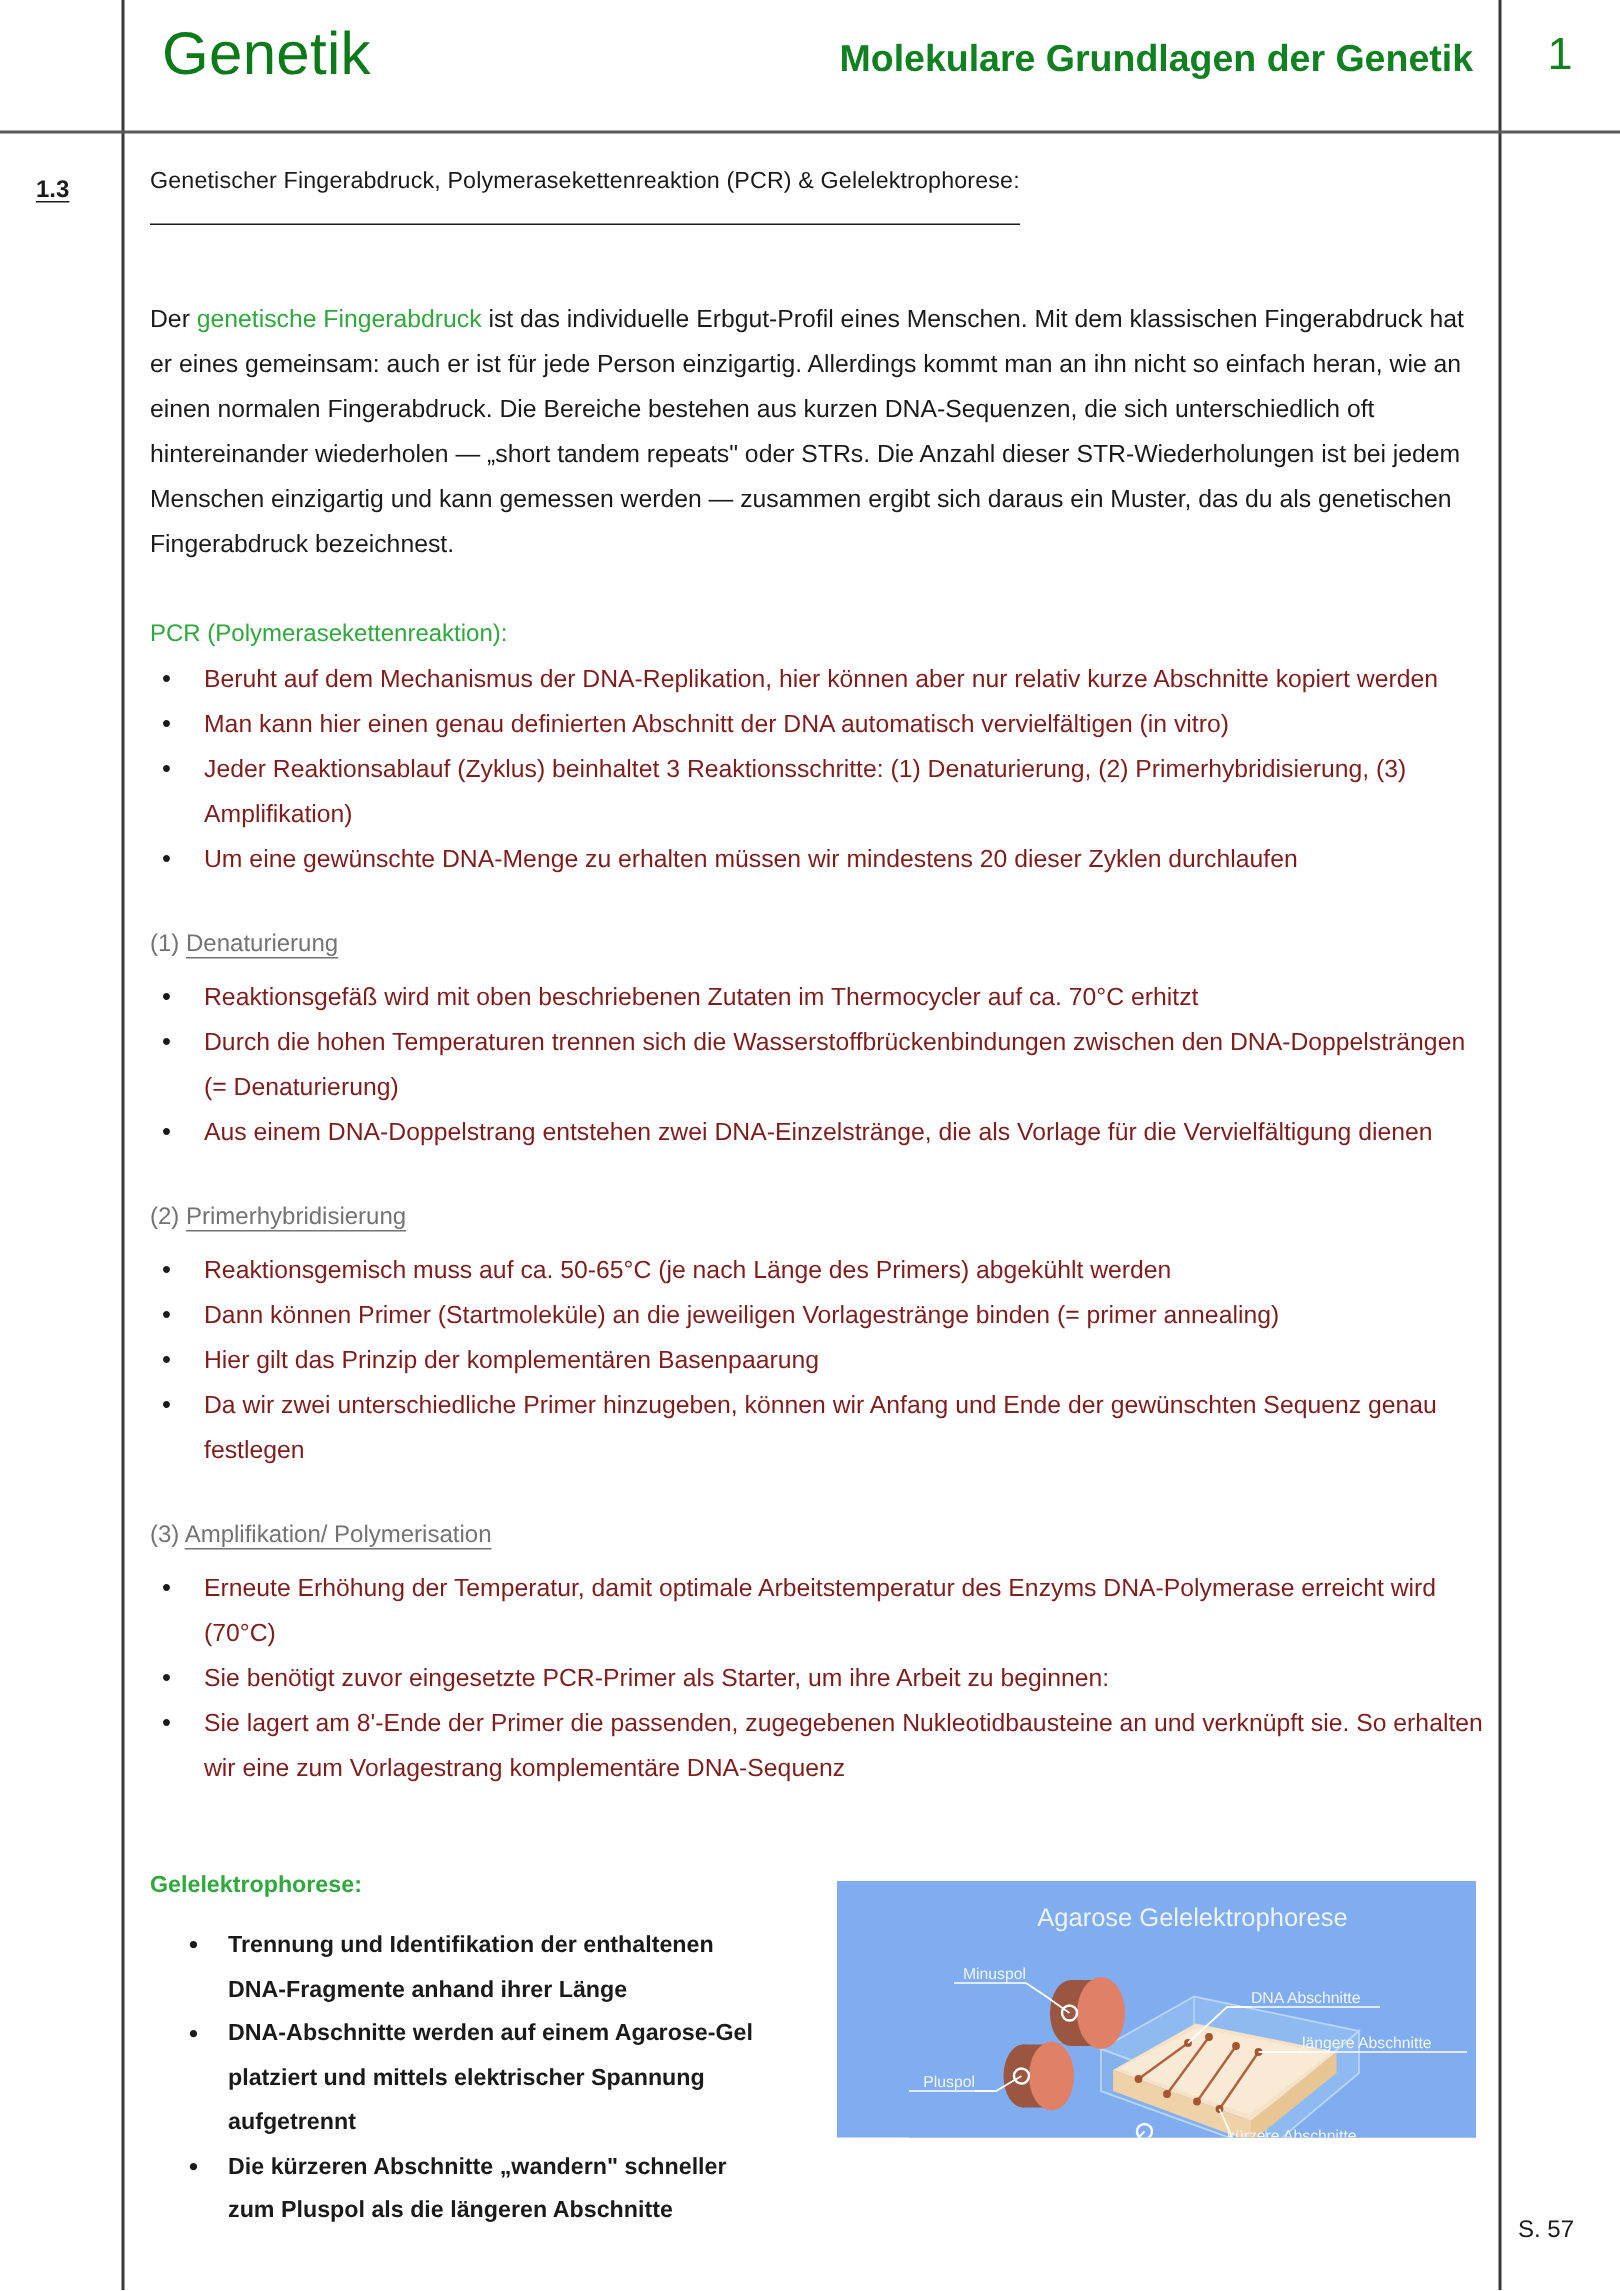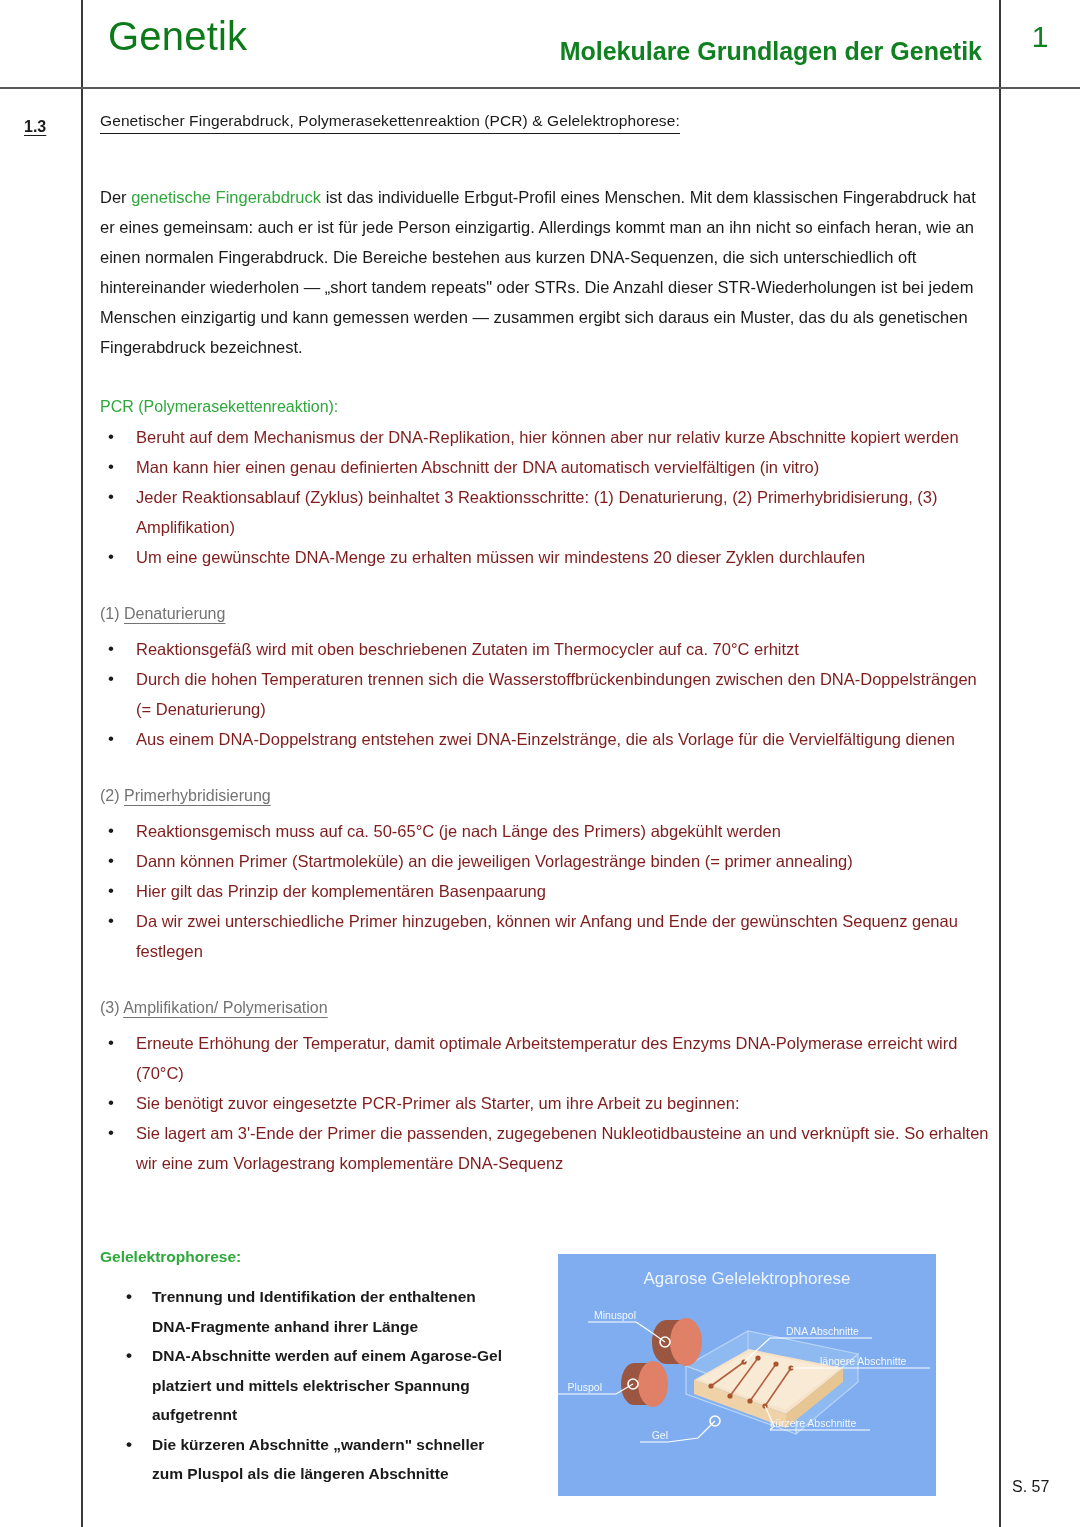--- a/index.html
+++ b/index.html
@@ -59,21 +59,20 @@
   .hdr-topic {
     position: absolute;
     left: 520px;
     top: 25px;
     width: 462px;
     text-align: right;
     font-size: 25px;
     font-weight: 700;
     color: #108020;
     white-space: nowrap;
-    margin-top: 12px;
   }
   .hdr-pagenum {
     position: absolute;
     left: 1000px;
     top: 20px;
     width: 80px;
     text-align: center;
     font-size: 30px;
     font-weight: 400;
     color: #108020;
@@ -98,21 +97,21 @@
     top: 112px;
     width: 892px;
   }
 
   .sec-title {
     display: inline-block;
     font-size: 15.5px;
     color: #1a1a1a;
     font-weight: 400;
     border-bottom: 1.5px solid #1a1a1a;
-    padding-bottom: 3px;
+    padding-bottom: 19px;
     margin-bottom: 0;
     letter-spacing: 0.1px;
   }
 
   .para {
     margin-top: 48px;
     font-size: 16.5px;
     line-height: 30px;
     color: #1a1a1a;
     max-width: 890px;
@@ -194,23 +193,24 @@
     font-size: 17px;
     line-height: 29.5px;
   }
 
   
   .figure {
     position: absolute;
     left: 558px;
     top: 1254px;
     width: 378px;
-    height: 242px;
+    height: 171px;
     background: #7fadef;
     overflow: hidden;
+    padding-left: 48px;
   }
   .figure svg { display: block; width: 378px; height: 218px; }
 
   
   .footer-page {
     position: absolute;
     left: 1012px;
     top: 1478px;
     font-size: 16px;
     font-weight: 400;
@@ -262,21 +262,21 @@
       <li>Dann können Primer (Startmoleküle) an die jeweiligen Vorlagestränge binden (= primer annealing)</li>
       <li>Hier gilt das Prinzip der komplementären Basenpaarung</li>
       <li>Da wir zwei unterschiedliche Primer hinzugeben, können wir Anfang und Ende der gewünschten Sequenz genau festlegen</li>
     </ul>
 
     <div class="step-head"><span>(3)</span>
       <span class="u">Amplifikation/ Polymerisation</span></div>
     <ul class="bullets">
       <li>Erneute Erhöhung der Temperatur, damit optimale Arbeitstemperatur des Enzyms DNA-Polymerase erreicht wird (70°C)</li>
       <li>Sie benötigt zuvor eingesetzte PCR-Primer als Starter, um ihre Arbeit zu beginnen:</li>
-      <li>Sie lagert am 3'-Ende der Primer die passenden, zugegebenen Nukleotidbausteine an und verknüpft sie. So erhalten wir eine zum Vorlagestrang komplementäre DNA-Sequenz</li>
+      <li>Sie lagert am 8'-Ende der Primer die passenden, zugegebenen Nukleotidbausteine an und verknüpft sie. So erhalten wir eine zum Vorlagestrang komplementäre DNA-Sequenz</li>
     </ul>
 
   </div>
 
   <div class="gel-block">
     <div class="gel-head">Gelelektrophorese:</div>
     <ul class="gel-bullets">
       <li>Trennung und Identifikation der enthaltenen DNA-Fragmente anhand ihrer Länge</li>
       <li>DNA-Abschnitte werden auf einem Agarose-Gel platziert und mittels elektrischer Spannung aufgetrennt</li>
       <li>Die kürzeren Abschnitte „wandern" schneller zum Pluspol als die längeren Abschnitte</li>

